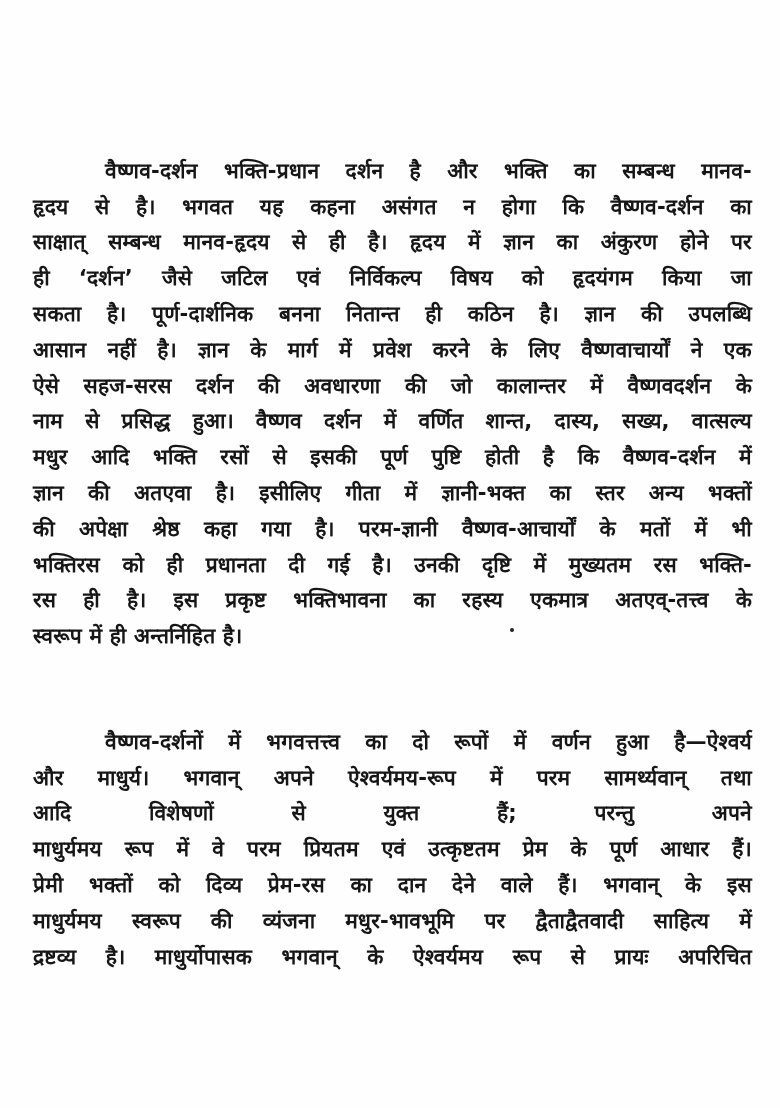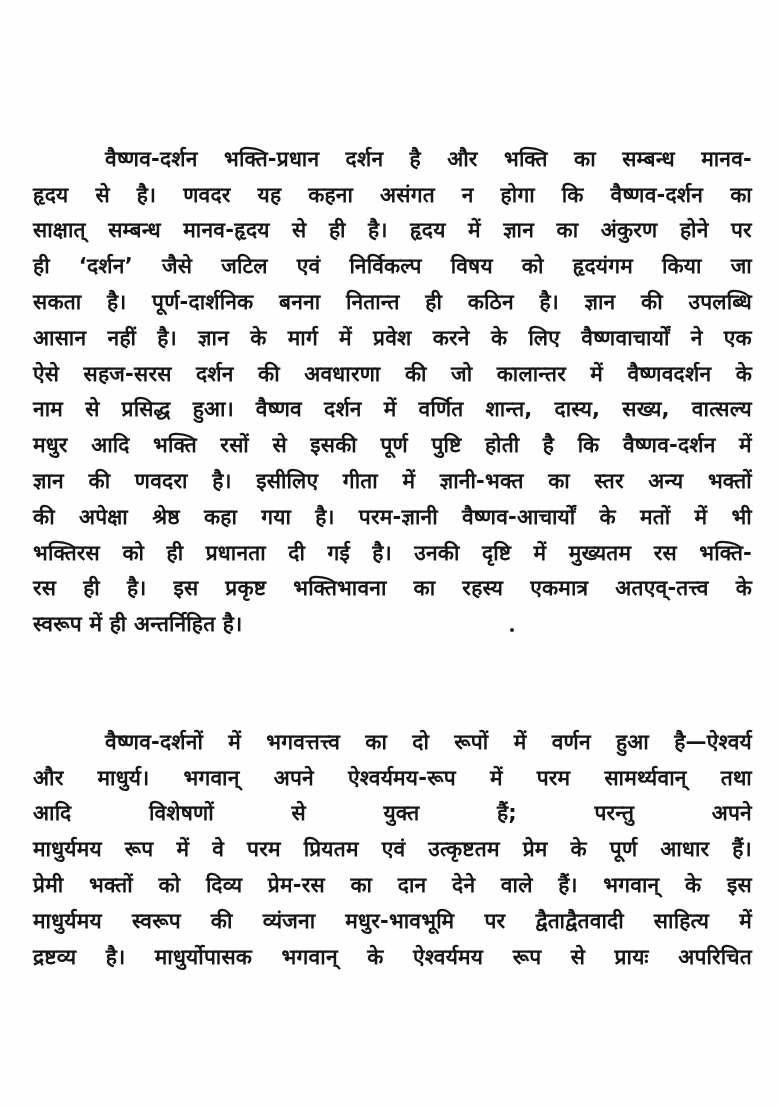--- a/index.html
+++ b/index.html
@@ -42,21 +42,21 @@
     .line.indent {
       padding-left: 72px;
     }
     .line.last {
       justify-content: flex-start;
       text-align: center;
     }
     .line span.w {
       display: inline-block;
     }
-    #para-1 { top: 140px; }
+    #para-1 { top: 152px; }
     #para-2 { top: 675px; margin-top: 48px; }
     .speck {
       position: absolute;
       left: 510px;
       top: 628px;
       width: 4px;
       height: 4px;
       border-radius: 50%;
       background: #222;
     }
@@ -75,21 +75,21 @@
         <span class="w">और</span>
         <span class="w">भक्ति</span>
         <span class="w">का</span>
         <span class="w">सम्बन्ध</span>
         <span class="w">मानव-</span>
       </div>
     <div class="line">
         <span class="w">हृदय</span>
         <span class="w">से</span>
         <span class="w">है।</span>
-        <span class="w">णवदर</span>
+        <span class="w">भगवत</span>
         <span class="w">यह</span>
         <span class="w">कहना</span>
         <span class="w">असंगत</span>
         <span class="w">न</span>
         <span class="w">होगा</span>
         <span class="w">कि</span>
         <span class="w">वैष्णव-दर्शन</span>
         <span class="w">का</span>
       </div>
     <div class="line">
@@ -187,21 +187,21 @@
         <span class="w">पुष्टि</span>
         <span class="w">होती</span>
         <span class="w">है</span>
         <span class="w">कि</span>
         <span class="w">वैष्णव-दर्शन</span>
         <span class="w">में</span>
       </div>
     <div class="line">
         <span class="w">ज्ञान</span>
         <span class="w">की</span>
-        <span class="w">णवदरा</span>
+        <span class="w">अतएवा</span>
         <span class="w">है।</span>
         <span class="w">इसीलिए</span>
         <span class="w">गीता</span>
         <span class="w">में</span>
         <span class="w">ज्ञानी-भक्त</span>
         <span class="w">का</span>
         <span class="w">स्तर</span>
         <span class="w">अन्य</span>
         <span class="w">भक्तों</span>
       </div>

